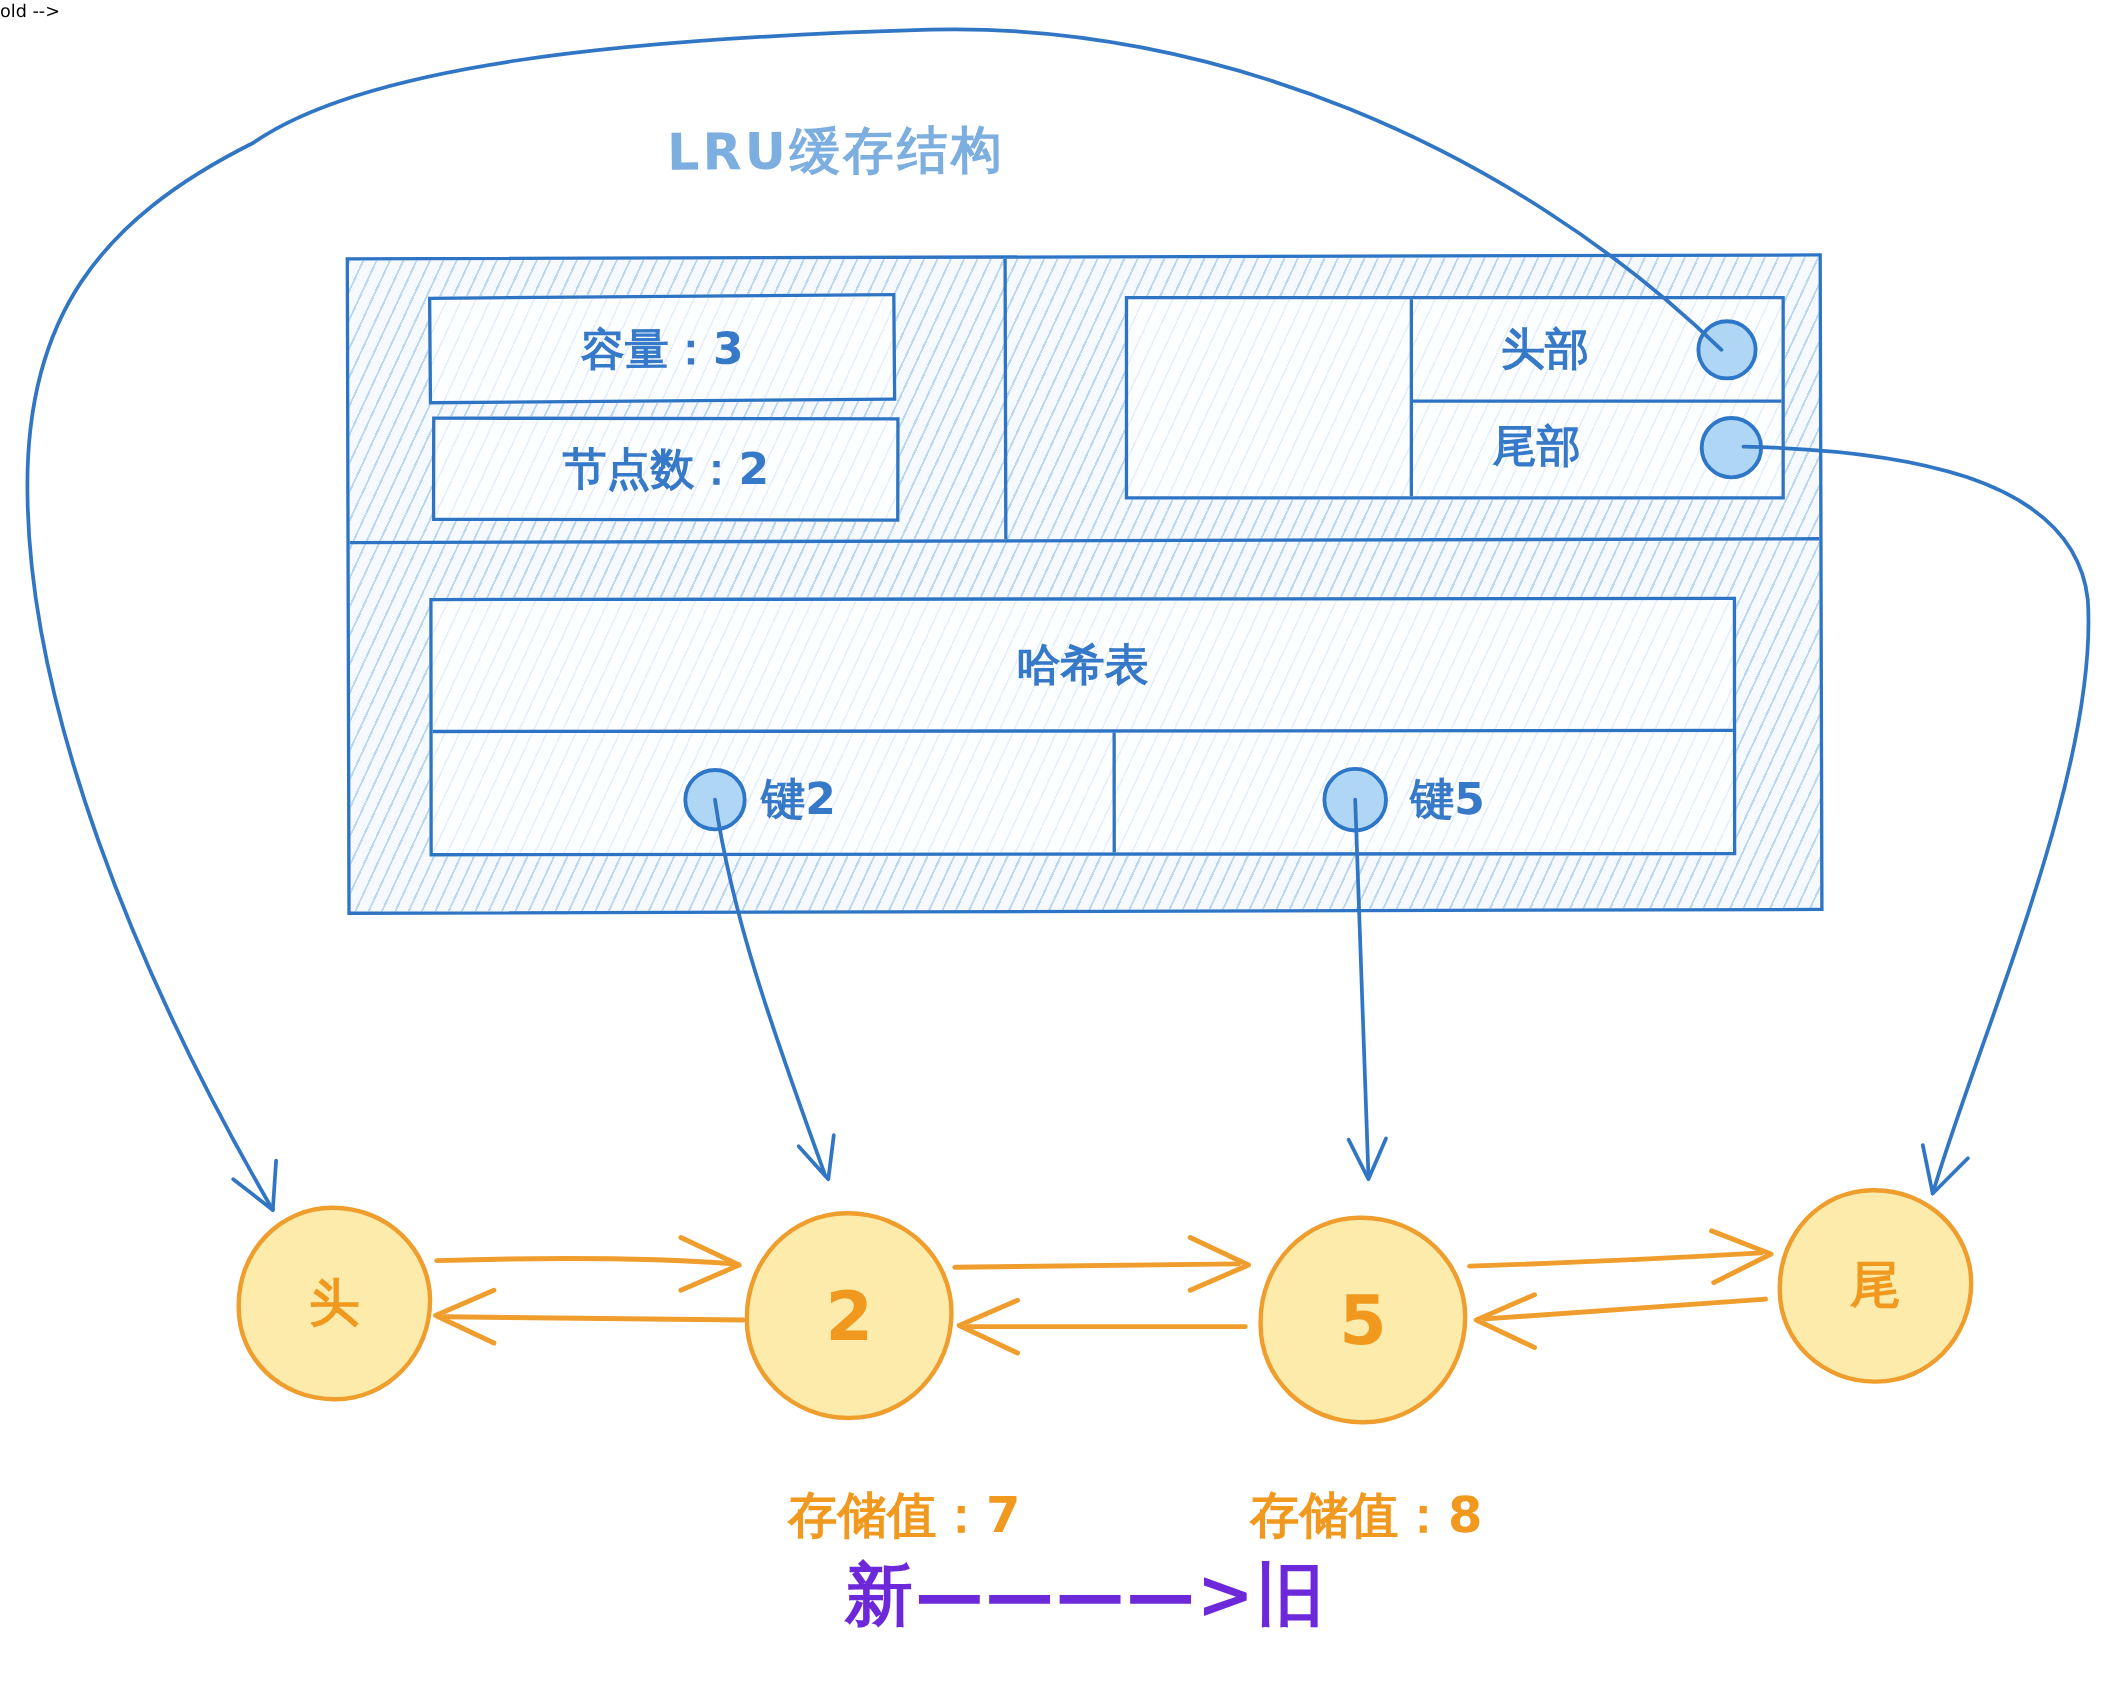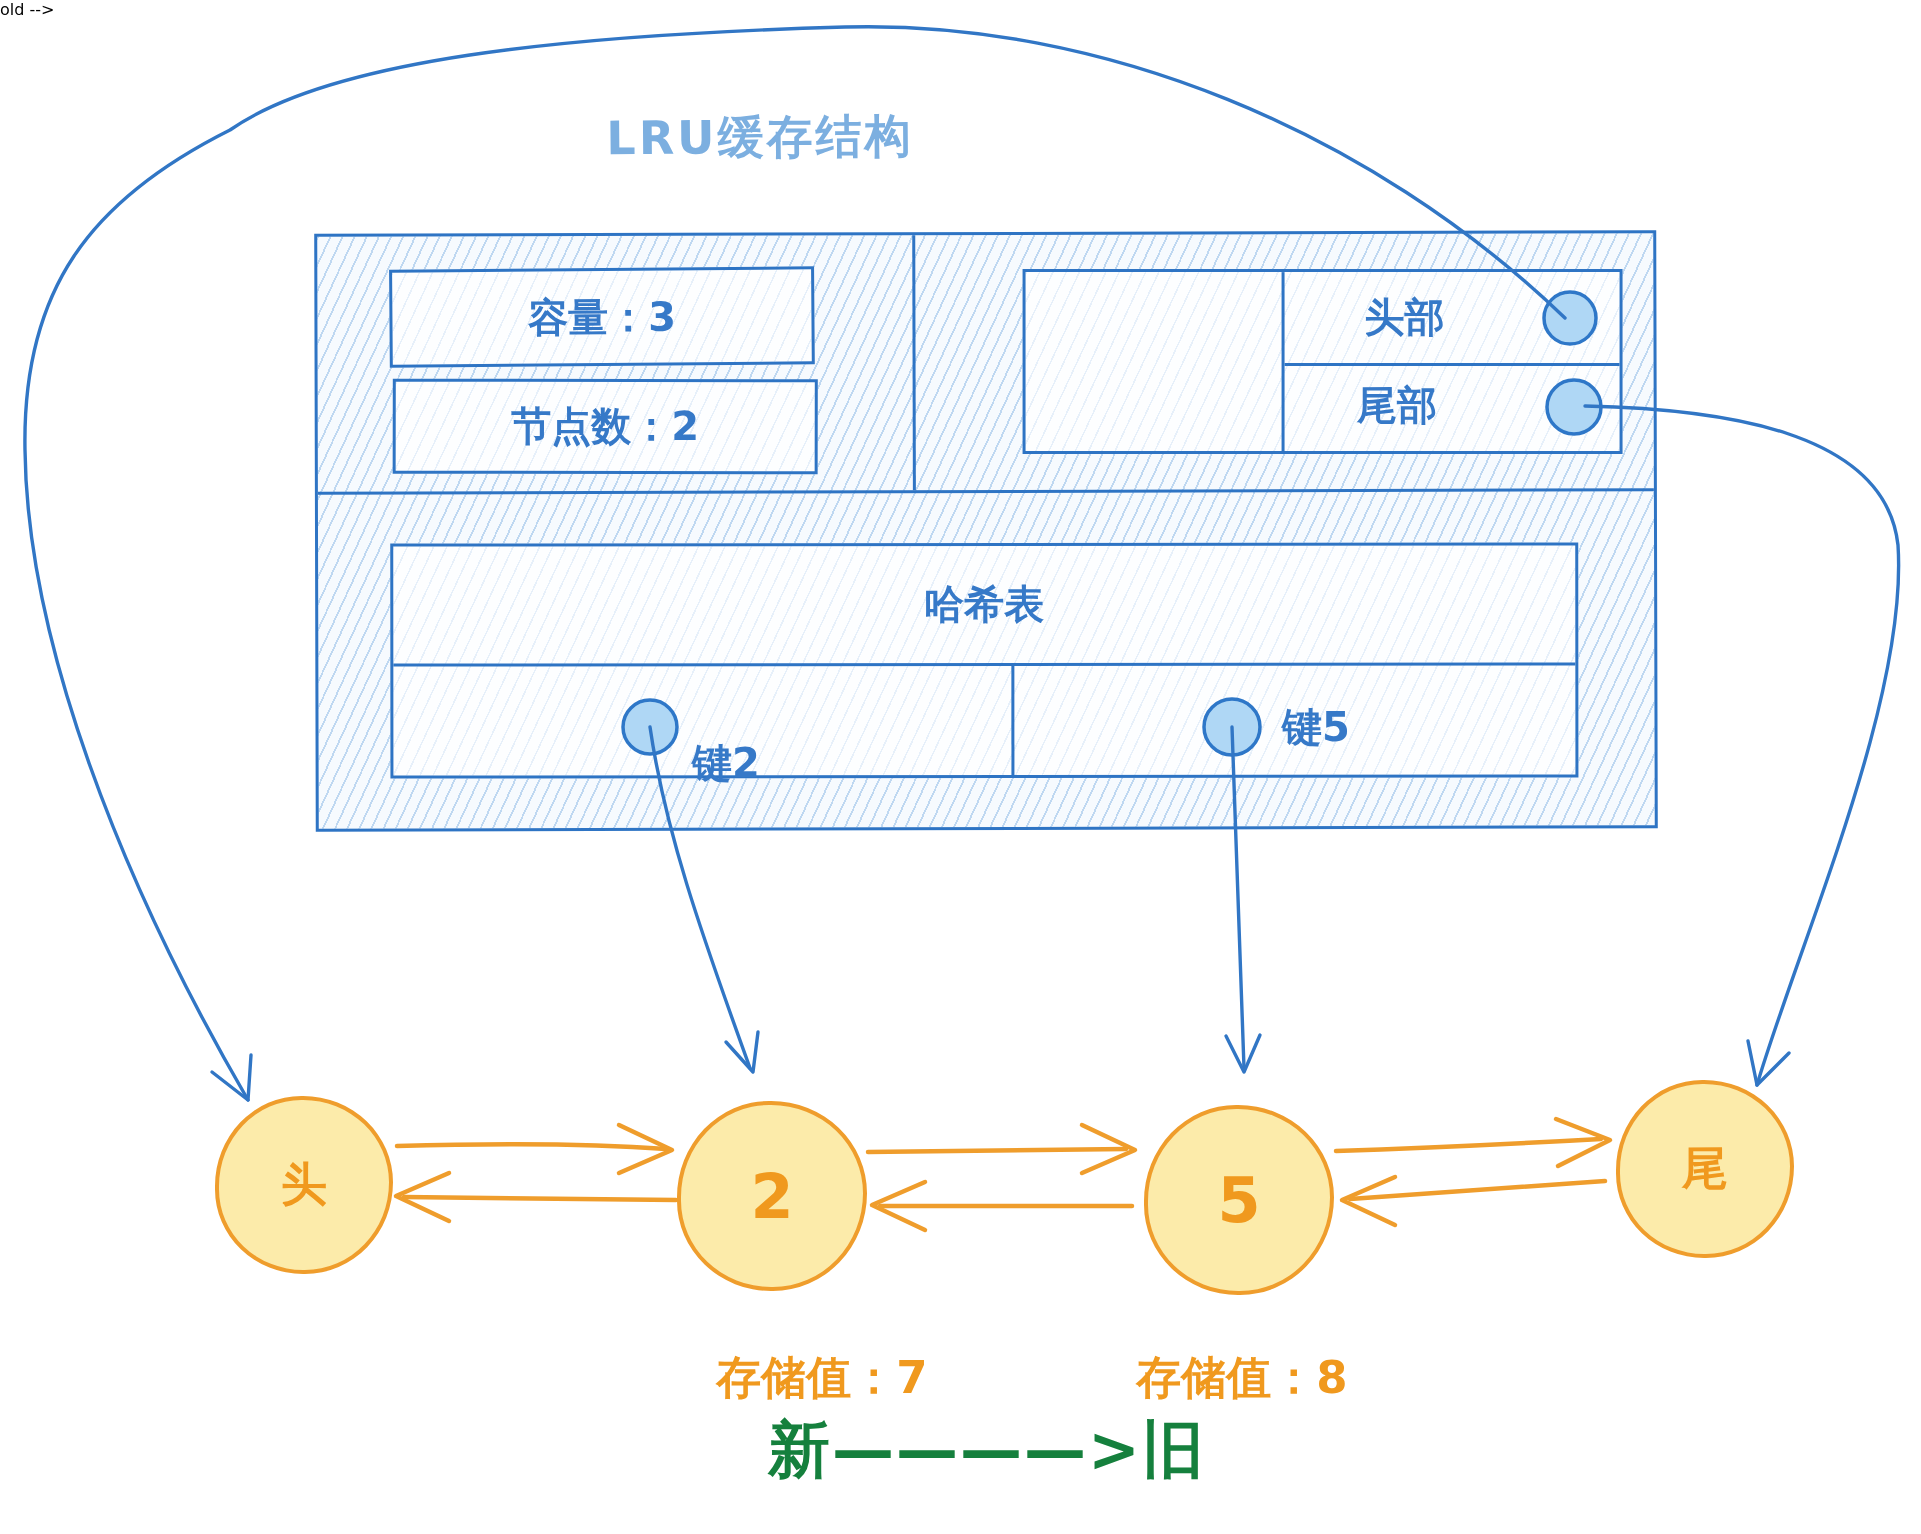--- a/index.html
+++ b/index.html
@@ -53,21 +53,21 @@
     color:#F0991E;font-weight:700;
   }
   .node-cjk{font-size:46px;}
   .node-num{font-size:62px;}
   .value-label{
     position:absolute;width:300px;text-align:center;
     font-size:45px;font-weight:700;color:#F0991E;
   }
   .legend{
     position:absolute;left:672px;top:1408px;width:630px;text-align:center;
-    font-size:62px;font-weight:700;color:#15803d;letter-spacing:2px;
+    font-size:62px;font-weight:700;color:#6d28d9;letter-spacing:2px;
   }
   svg.link-layer{position:absolute;left:0;top:0;pointer-events:none;}
 </style>
 </head>
 <body>
 
 <div class="canvas">
 
   
   <div class="title">LRU缓存结构</div>
@@ -99,21 +99,21 @@
     <div class="inner-box" style="left:72px;top:308px;width:1188px;height:235px;transform:rotate(0.1deg);">
       <div class="hash-header">
         <span class="blue-text fs40">哈希表</span>
       </div>
       <div class="divider-h" style="left:0;top:117px;width:100%;"></div>
       <div class="divider-v" style="left:618px;top:120px;height:109px;"></div>
     </div>
   </div>
 
   
-  <div class="key-label blue-text" style="left:692px;top:700px;margin-top:36px;">键2</div>
+  <div class="key-label blue-text" style="left:692px;top:700px;">键2</div>
   <div class="key-label blue-text" style="left:1282px;top:700px;">键5</div>
 
   
   <div class="node node-cjk" style="left:215px;top:1096px;width:178px;height:178px;">
     <span>头</span>
   </div>
   <div class="node node-num" style="left:677px;top:1101px;width:190px;height:190px;">
     <span>2</span>
   </div>
   <div class="node node-num" style="left:1144px;top:1105px;width:190px;height:190px;">

